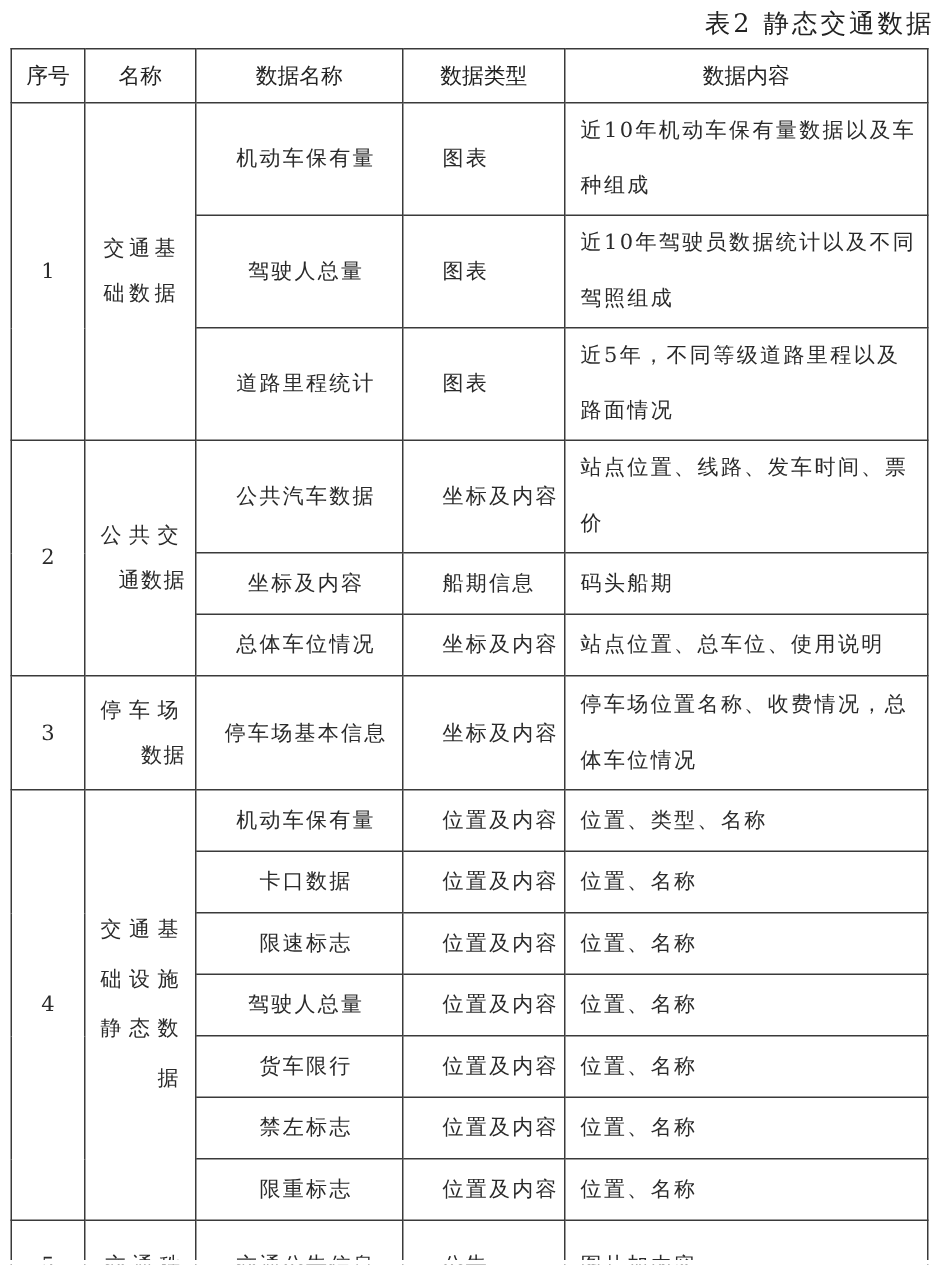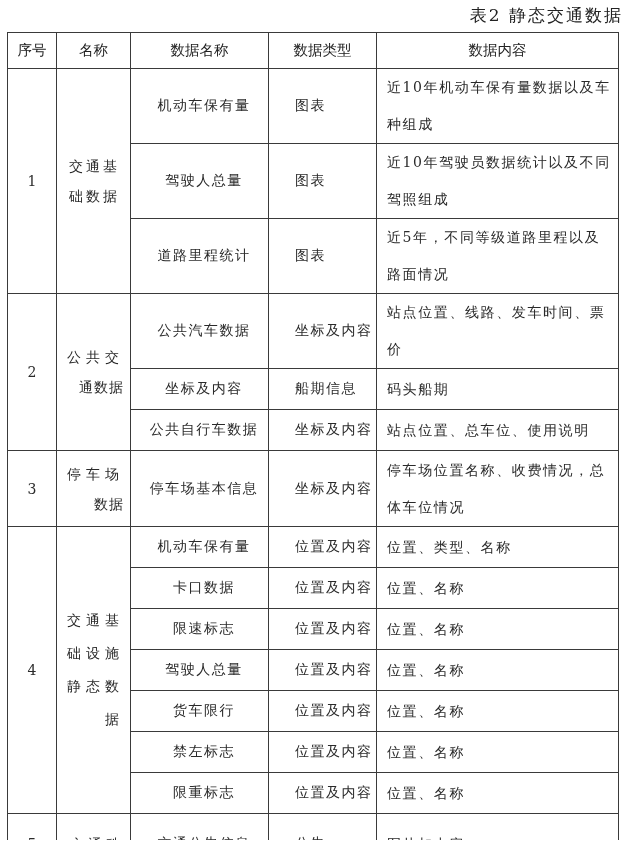--- a/index.html
+++ b/index.html
@@ -74,21 +74,21 @@
       <td class="name">公共汽车数据</td>
       <td class="type">坐标及内容</td>
       <td class="content">站点位置、线路、发车时间、票价</td>
     </tr>
     <tr class="r41">
       <td class="name">坐标及内容</td>
       <td class="type">船期信息</td>
       <td class="content">码头船期</td>
     </tr>
     <tr class="r41">
-      <td class="name">公共自行车数据</td>
+      <td class="name">总体车位情况</td>
       <td class="type">坐标及内容</td>
       <td class="content">站点位置、总车位、使用说明</td>
     </tr>
 
     <tr class="r76">
       <td class="idx">3</td>
       <td class="grp"><span>停车场</span><br><span style="letter-spacing:1px">数据</span></td>
       <td class="name">停车场基本信息</td>
       <td class="type">坐标及内容</td>
       <td class="content">停车场位置名称、收费情况，总体车位情况</td>

